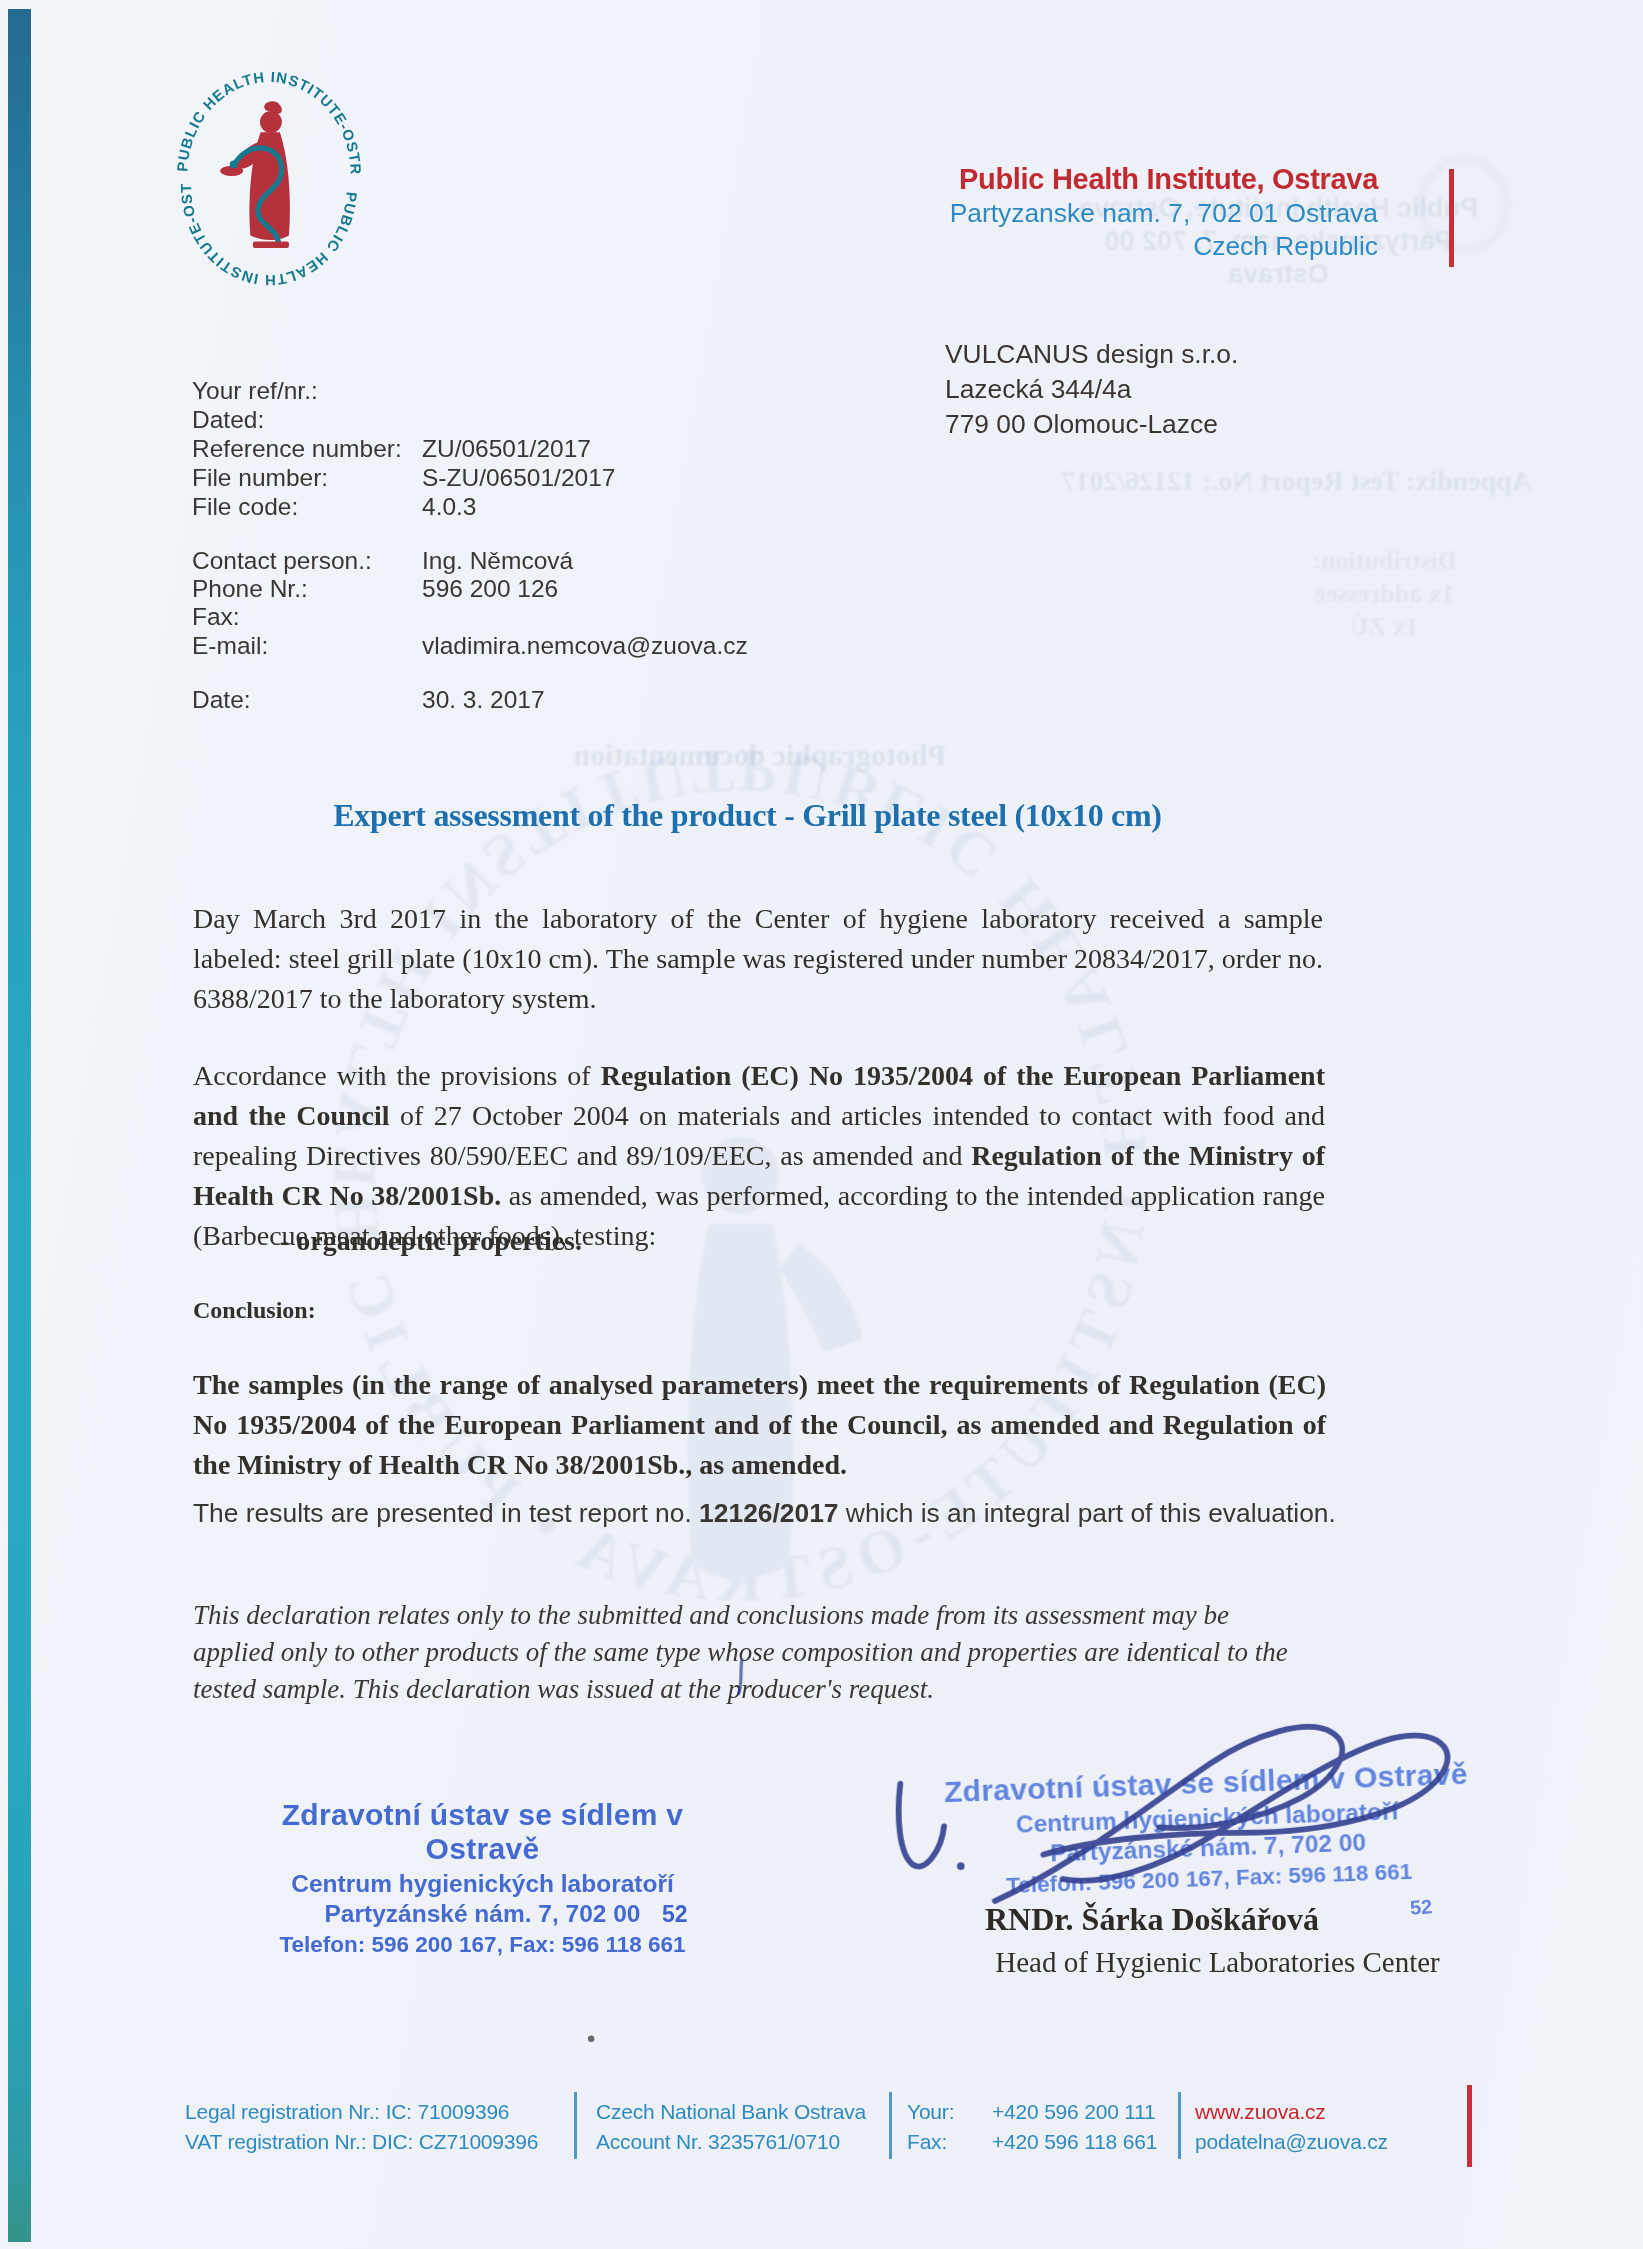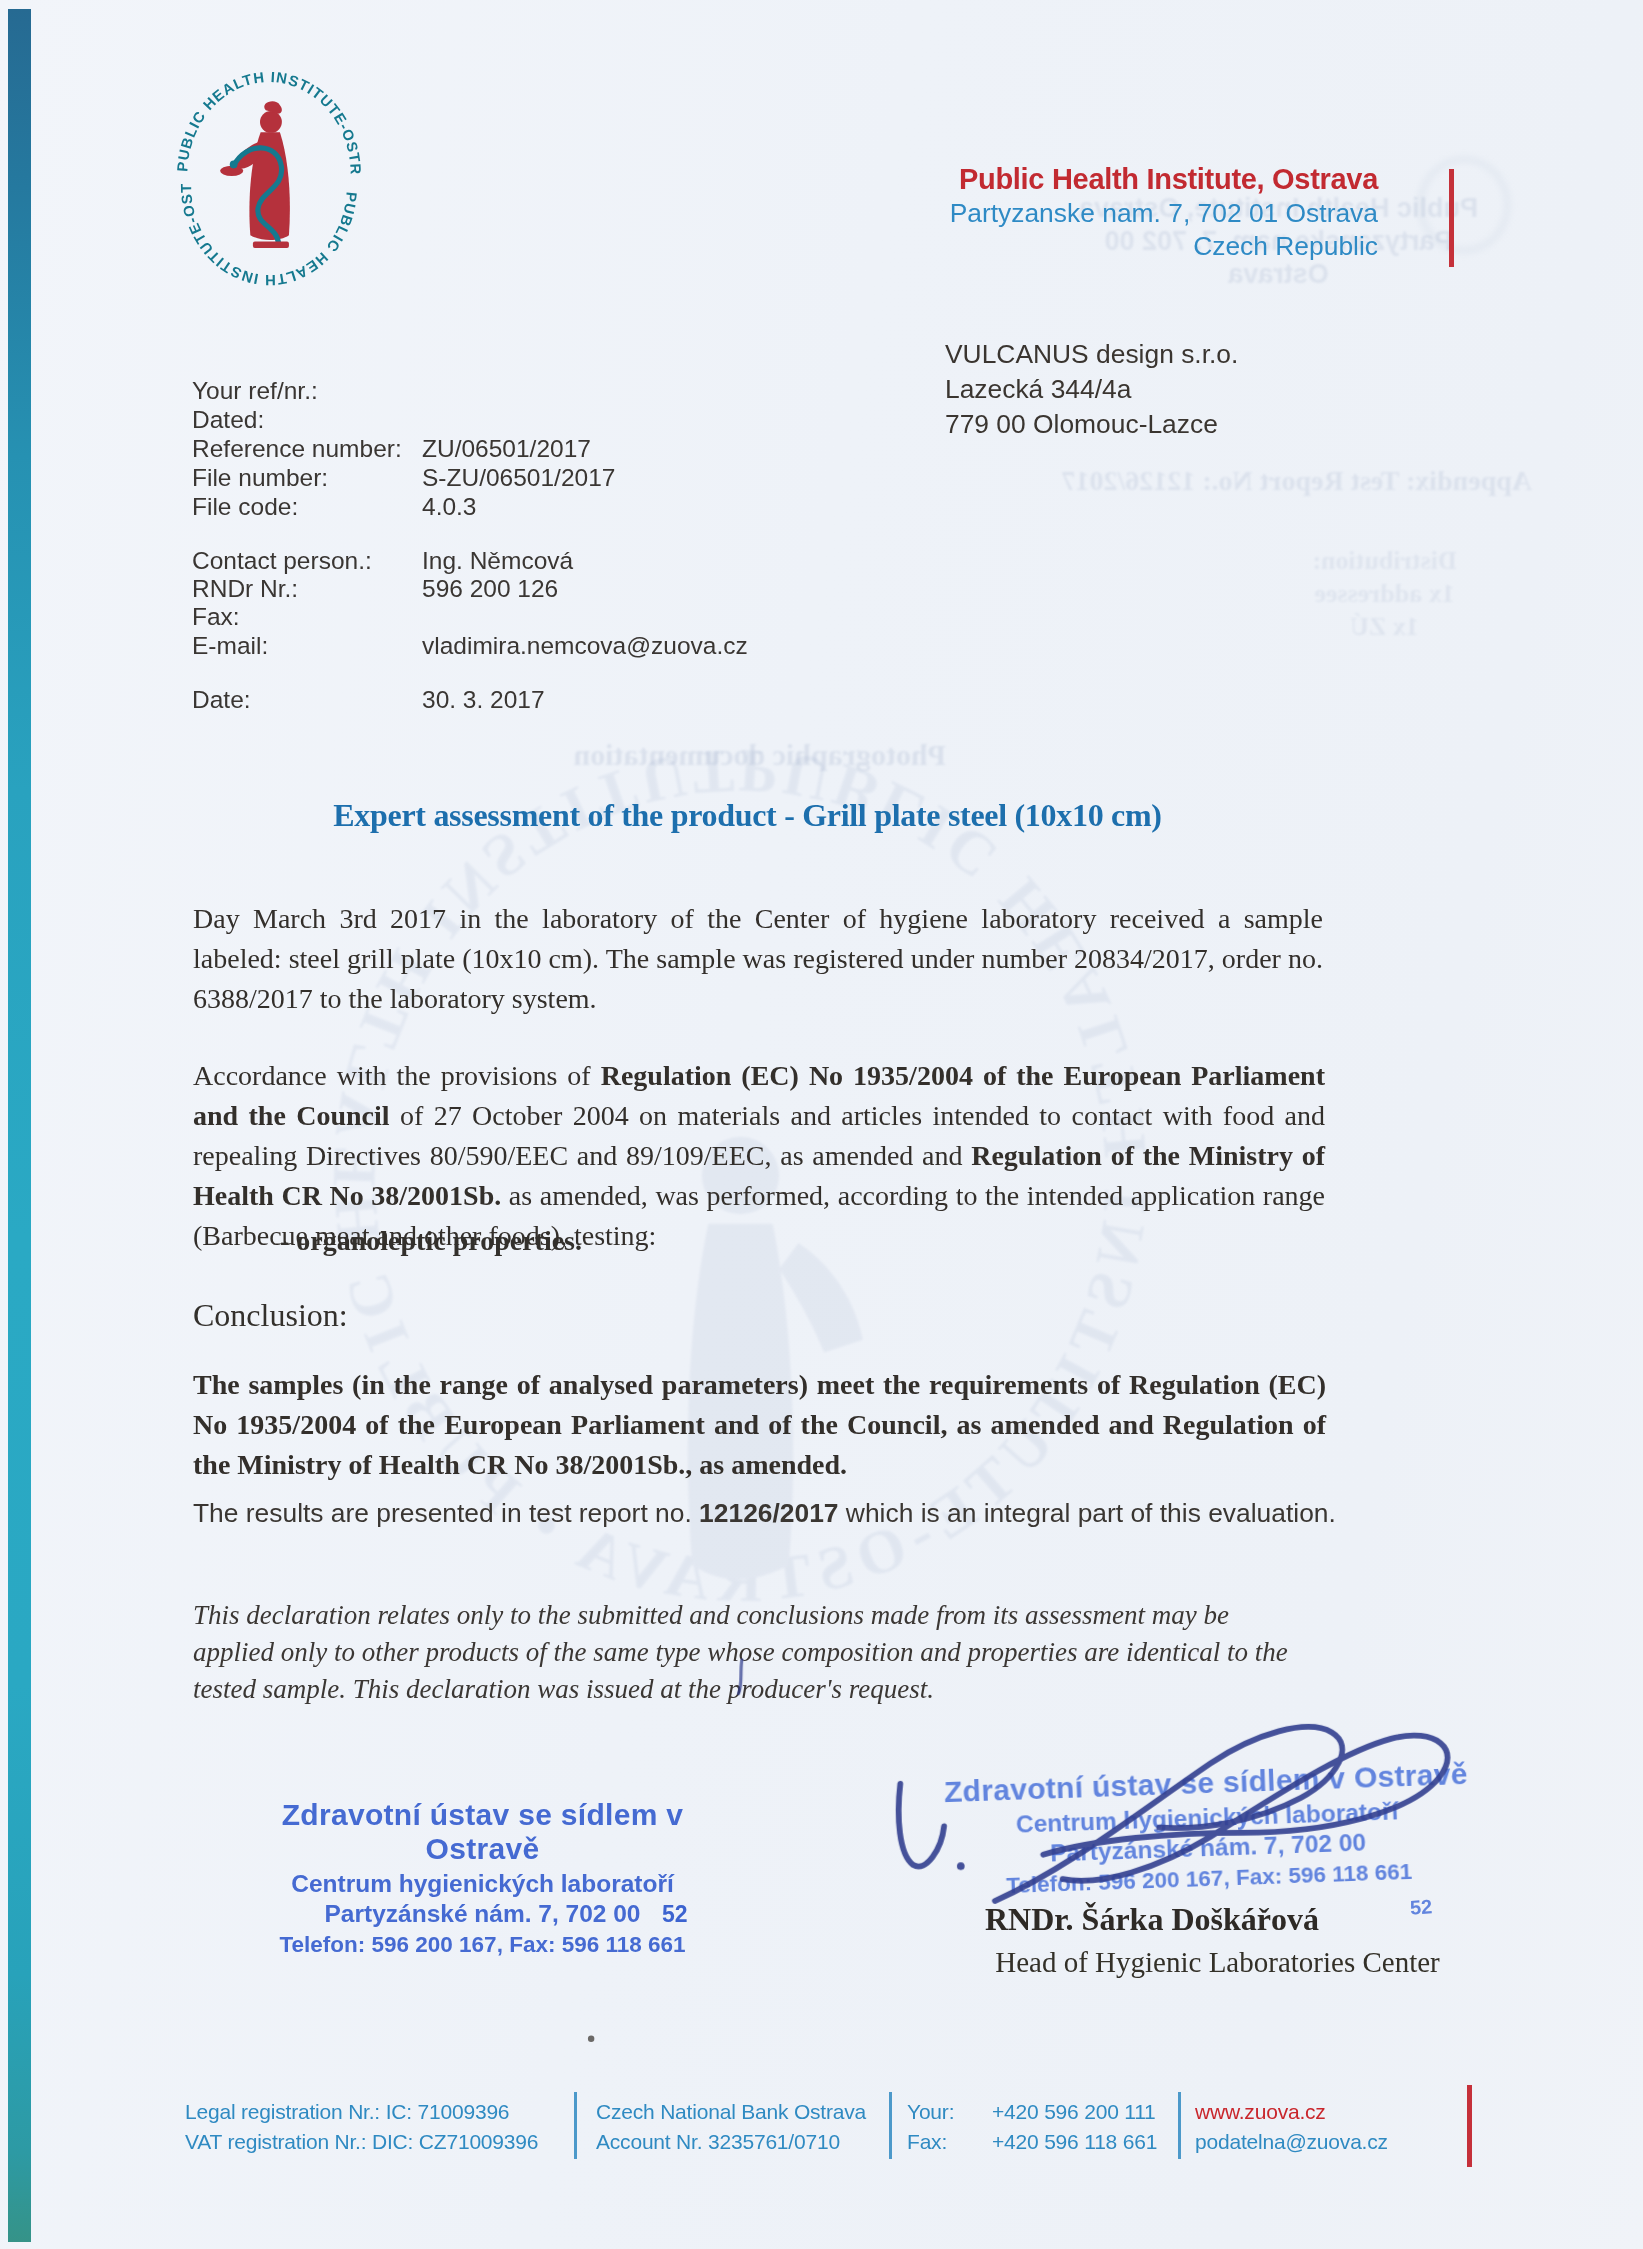--- a/index.html
+++ b/index.html
@@ -22,21 +22,21 @@
   .frow .lbl{position:absolute;left:192px;font-size:24.5px;color:#3a3633;}
   .frow .val{position:absolute;left:422px;font-size:24.5px;color:#3a3633;}
   
   .doc-title{left:213px;top:797px;width:1069px;text-align:center;
     font-family:"Liberation Serif",serif;font-size:32px;font-weight:700;letter-spacing:-0.3px;z-index:5;}
   
   .para{font-family:"Liberation Serif",serif;font-size:28px;line-height:40px;text-align:justify;z-index:5;color:#332f2b;}
   .p1{left:193px;top:899px;width:1130px;}
   .p2{left:193px;top:1056px;width:1132px;}
   .bullet{left:280px;top:1225px;font-family:"Liberation Serif",serif;font-size:28px;font-weight:700;z-index:5;}
-  .concl-h{left:193px;top:1297px;font-family:"Liberation Serif",serif;font-size:32px;font-weight:400;z-index:5;}
+  .concl-h{left:193px;top:1297px;font-family:"Liberation Serif",serif;font-size:24px;font-weight:700;z-index:5;}
   .concl-p{left:193px;top:1365px;width:1133px;font-weight:700;}
   .results{left:193px;top:1498px;width:1223px;font-family:"Liberation Sans",sans-serif;font-size:26.4px;color:#3a3632;z-index:5;}
   .declaration{left:193px;top:1597px;width:1114px;font-family:Liberation Serif, serif;font-style:italic;
     font-size:27px;line-height:37px;color:#3b3734;z-index:5;}
   
   .stamp{z-index:6;text-align:center;}
   .stamp .s1{font-size:30px;font-weight:700;letter-spacing:0.3px;}
   .stamp .s2{font-size:24.5px;font-weight:700;margin-top:3.9px;}
   .stamp .s3{font-size:24.5px;font-weight:700;margin-top:2.6px;}
   .stamp .s4{font-size:22.5px;font-weight:700;margin-top:3.9px;}
@@ -157,21 +157,21 @@
   <div class="abs frow" style="top:493px">
     <span class="lbl">File code:</span>
       <span class="val">4.0.3</span>
     </div>
 
   <div class="abs frow" style="top:547px">
     <span class="lbl">Contact person.:</span>
       <span class="val">Ing. Němcová</span>
     </div>
   <div class="abs frow" style="top:575px">
-    <span class="lbl">RNDr Nr.:</span>
+    <span class="lbl">Phone Nr.:</span>
       <span class="val">596 200 126</span>
     </div>
   <div class="abs frow" style="top:603px">
     <span class="lbl">Fax:</span>
       <span class="val"></span>
     </div>
   <div class="abs frow" style="top:632px">
     <span class="lbl">E-mail:</span>
       <span class="val">vladimira.nemcova@zuova.cz</span>
     </div>

